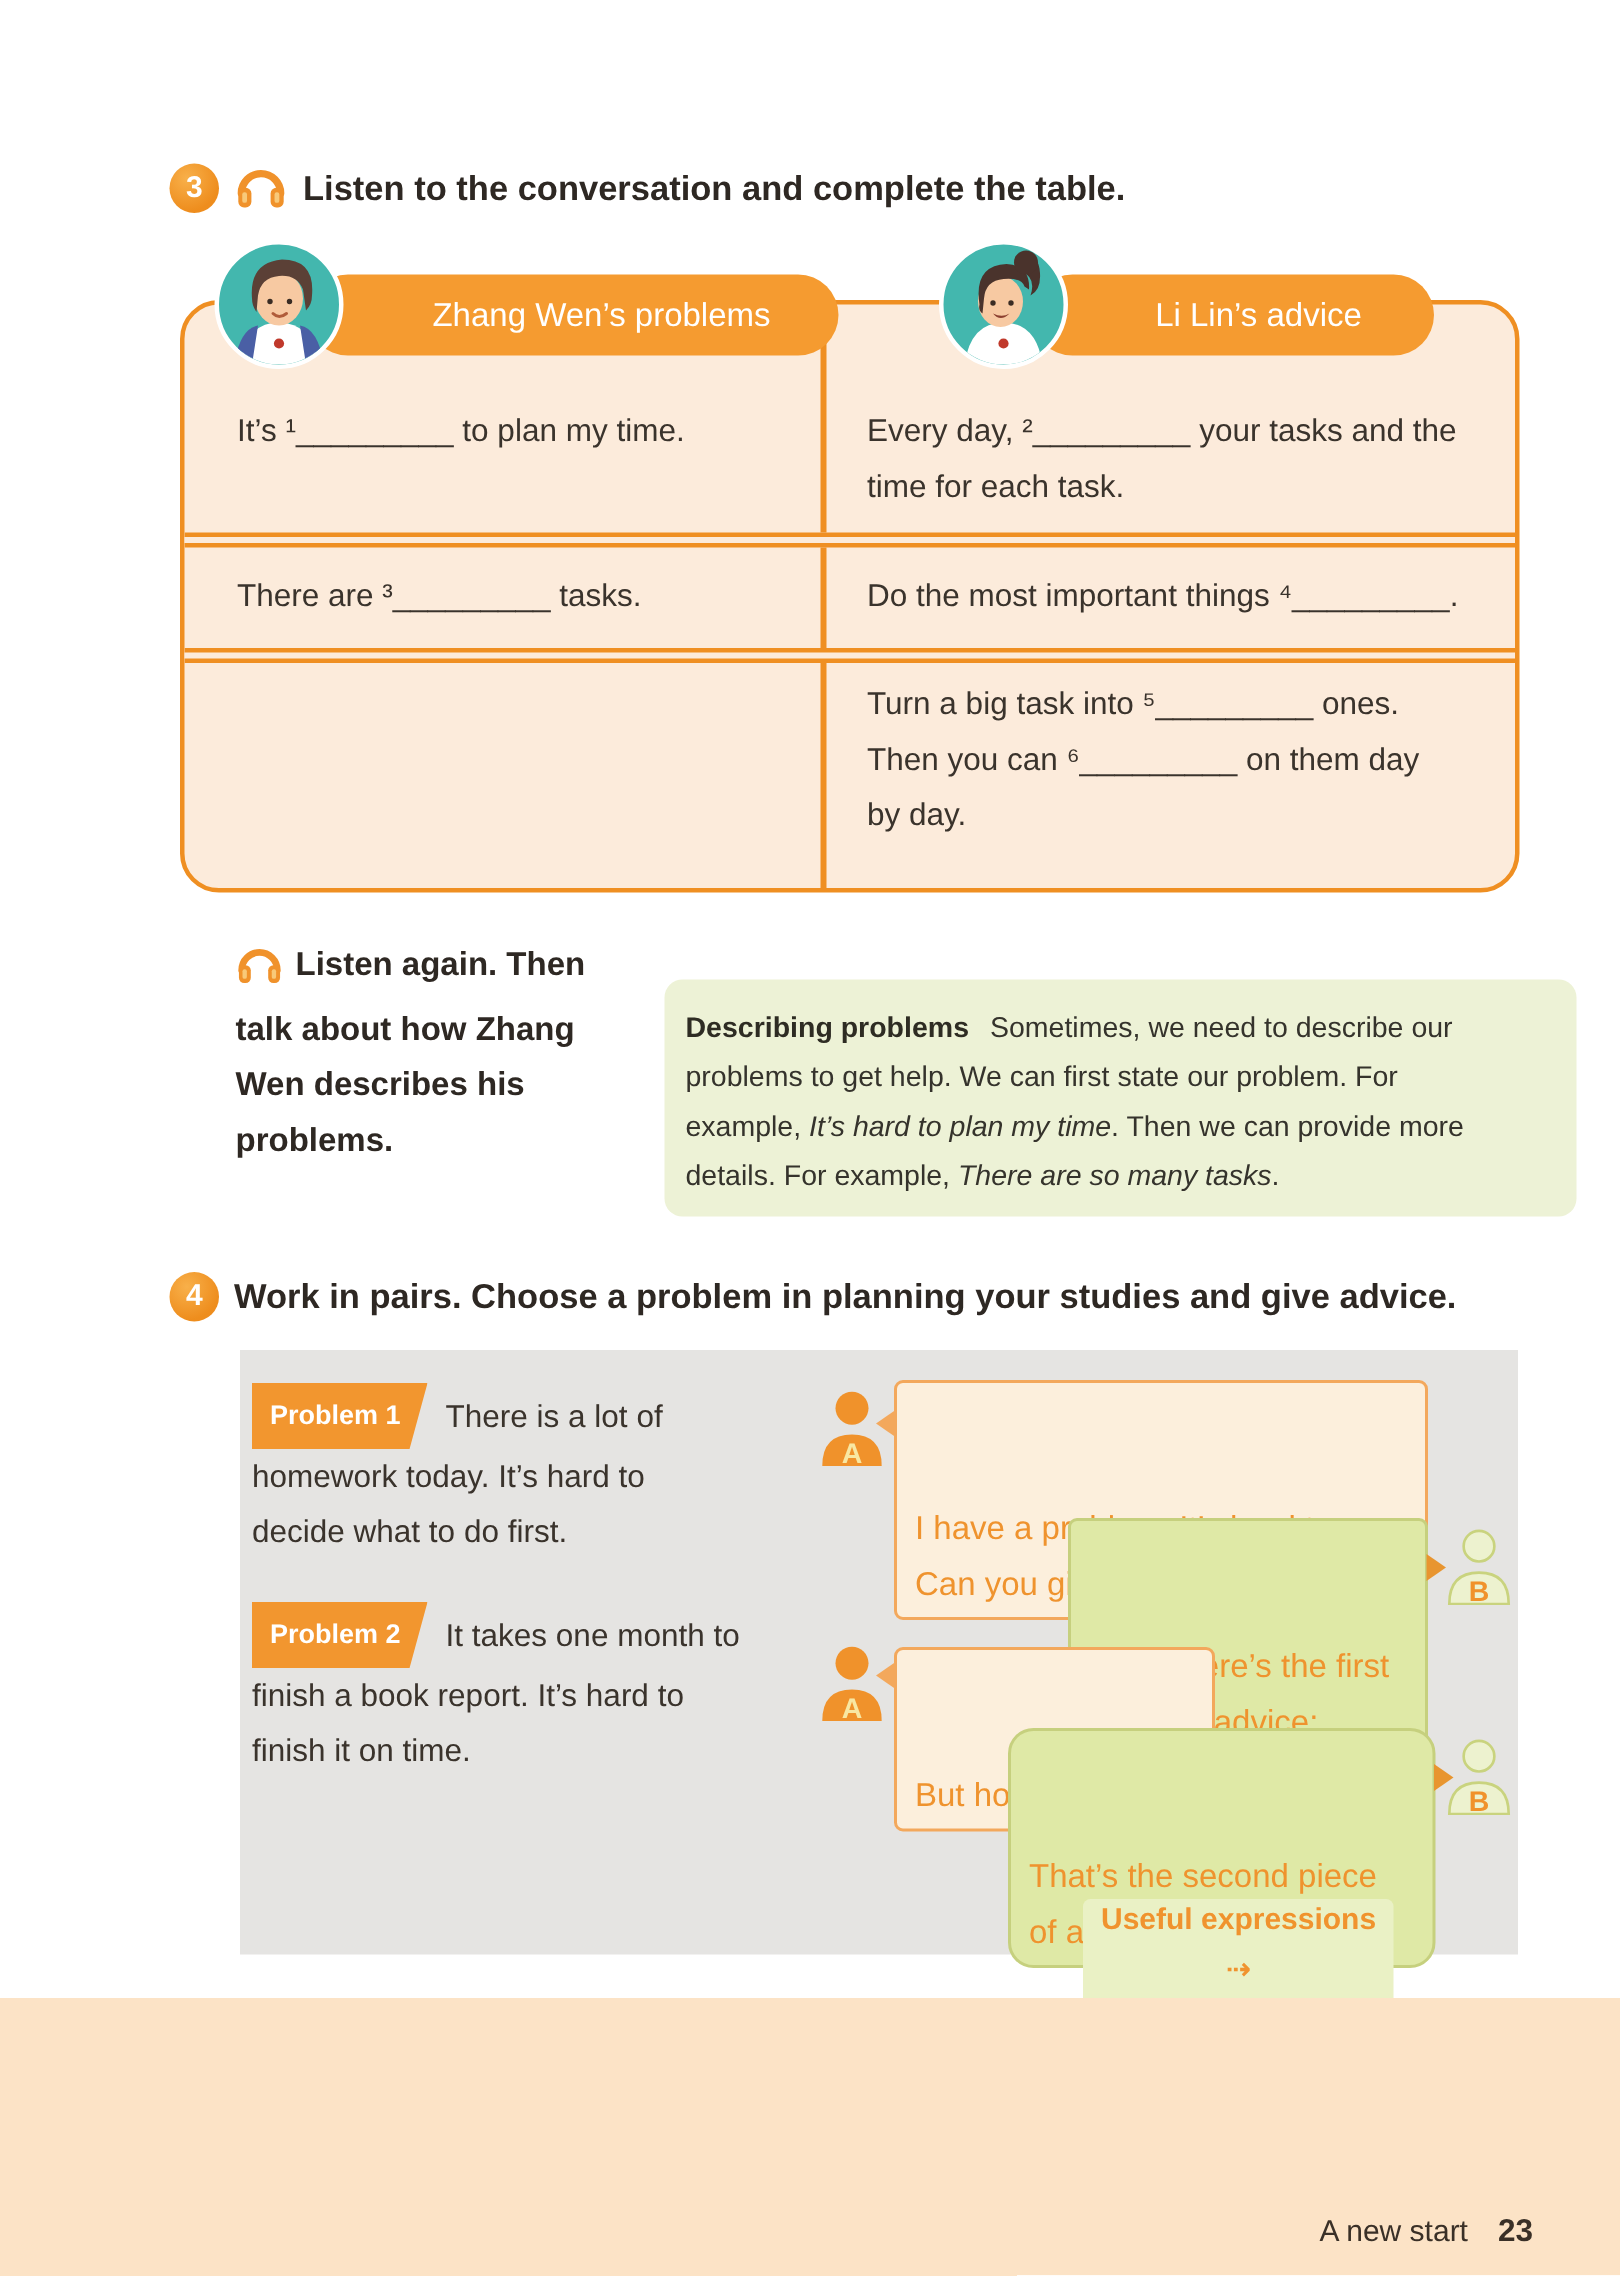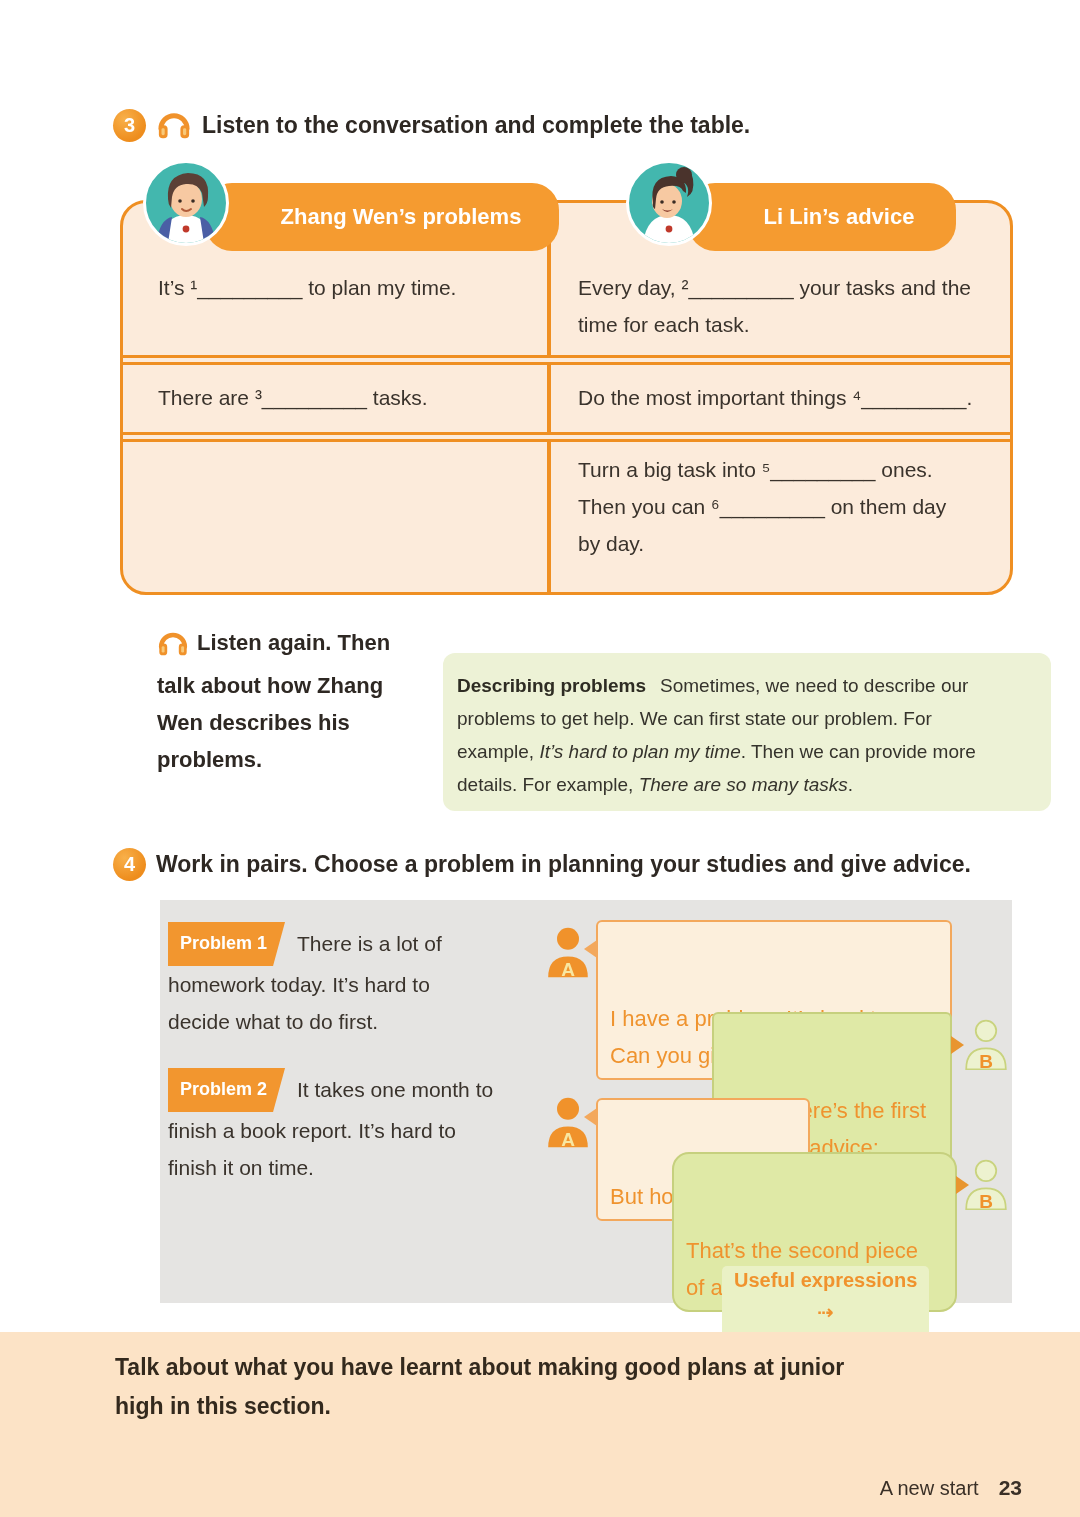--- a/index.html
+++ b/index.html
@@ -29,23 +29,23 @@
   .hsep.s1{top:152px;} .hsep.s2{top:229px;}
   .cell{position:absolute;font-size:21px;line-height:37px;color:#3a332c;white-space:pre-line;}
   .cell.c1{left:35px;width:370px;} .cell.c2{left:455px;width:410px;}
   .cell.r1{top:66px;} .cell.r2{top:176px;} .cell.r3{top:248px;}
 
   .avatar{
     position:absolute;width:86px;height:86px;border-radius:50%;overflow:hidden;
     background:#43b7ae;border:3px solid #ffffff;z-index:3;box-sizing:border-box;
   }
   .hdr-pill{
-    position:absolute;height:68px;background:#f59b30;border-radius:27px;z-index:2;
+    position:absolute;height:54px;background:#f59b30;border-radius:27px;z-index:2;
     display:flex;align-items:center;justify-content:center;
-    color:#ffffff;font-weight:bold;font-size:22px;
+    color:#ffffff;font-weight:normal;font-size:22px;
   }
 
   
   .listen-again{
     position:absolute;left:157px;top:624px;width:268px;
     font-weight:bold;font-size:22px;line-height:37px;color:#2e2823;
   }
   .listen-again .hp-icon{vertical-align:-6px;margin-right:8px;}
   .ltl-box{
     position:absolute;left:443px;top:653px;width:608px;height:158px;
@@ -261,21 +261,19 @@
     </div>
 
     <div class="useful">
       <span class="lbl">Useful expressions</span>
       <span class="arr">⇢</span>
       <span class="pg">p112</span>
     </div>
   </div>
 
   <div class="banner">
-    <div class="banner-text">Talk about what you have learnt about making good plans at junior
-high in this section.</div>
     <div class="footer-line">
       <span>A new start</span>
       <span class="pgnum">23</span>
     </div>
   </div>
 
 </div>
 
 </body></html>

